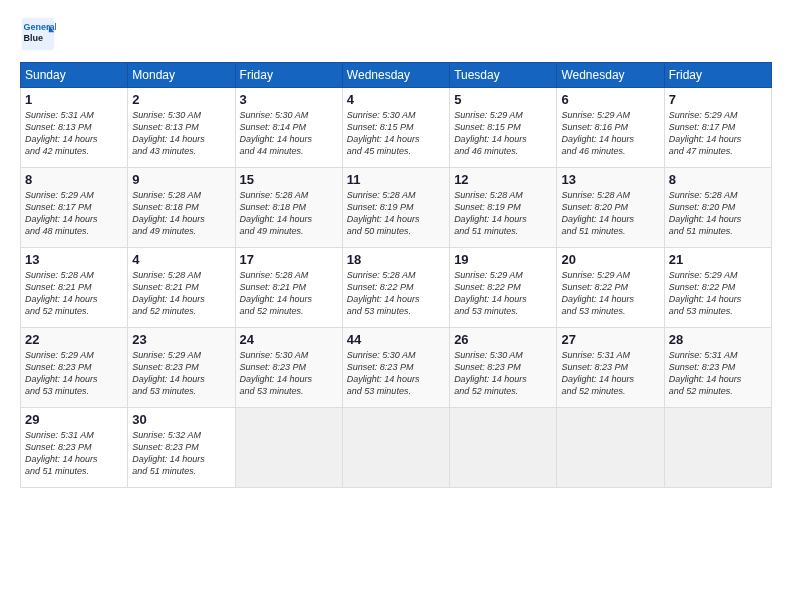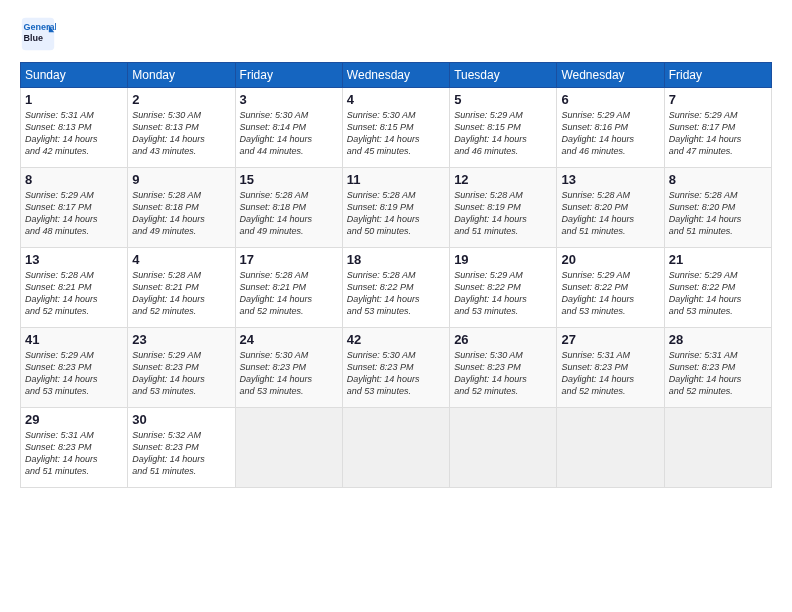--- a/index.html
+++ b/index.html
@@ -208,33 +208,33 @@
             <span class="day-num">20</span>
             <div class="cell-content">Sunrise: 5:29 AM<br>Sunset: 8:22 PM<br>Daylight: 14 hours<br>and 53 minutes.</div>
           </td>
           <td>
             <span class="day-num">21</span>
             <div class="cell-content">Sunrise: 5:29 AM<br>Sunset: 8:22 PM<br>Daylight: 14 hours<br>and 53 minutes.</div>
           </td>
         </tr>
         <tr>
           <td>
-            <span class="day-num">41</span>
+            <span class="day-num">22</span>
             <div class="cell-content">Sunrise: 5:29 AM<br>Sunset: 8:23 PM<br>Daylight: 14 hours<br>and 53 minutes.</div>
           </td>
           <td>
             <span class="day-num">23</span>
             <div class="cell-content">Sunrise: 5:29 AM<br>Sunset: 8:23 PM<br>Daylight: 14 hours<br>and 53 minutes.</div>
           </td>
           <td>
             <span class="day-num">24</span>
             <div class="cell-content">Sunrise: 5:30 AM<br>Sunset: 8:23 PM<br>Daylight: 14 hours<br>and 53 minutes.</div>
           </td>
           <td>
-            <span class="day-num">42</span>
+            <span class="day-num">44</span>
             <div class="cell-content">Sunrise: 5:30 AM<br>Sunset: 8:23 PM<br>Daylight: 14 hours<br>and 53 minutes.</div>
           </td>
           <td>
             <span class="day-num">26</span>
             <div class="cell-content">Sunrise: 5:30 AM<br>Sunset: 8:23 PM<br>Daylight: 14 hours<br>and 52 minutes.</div>
           </td>
           <td>
             <span class="day-num">27</span>
             <div class="cell-content">Sunrise: 5:31 AM<br>Sunset: 8:23 PM<br>Daylight: 14 hours<br>and 52 minutes.</div>
           </td>

